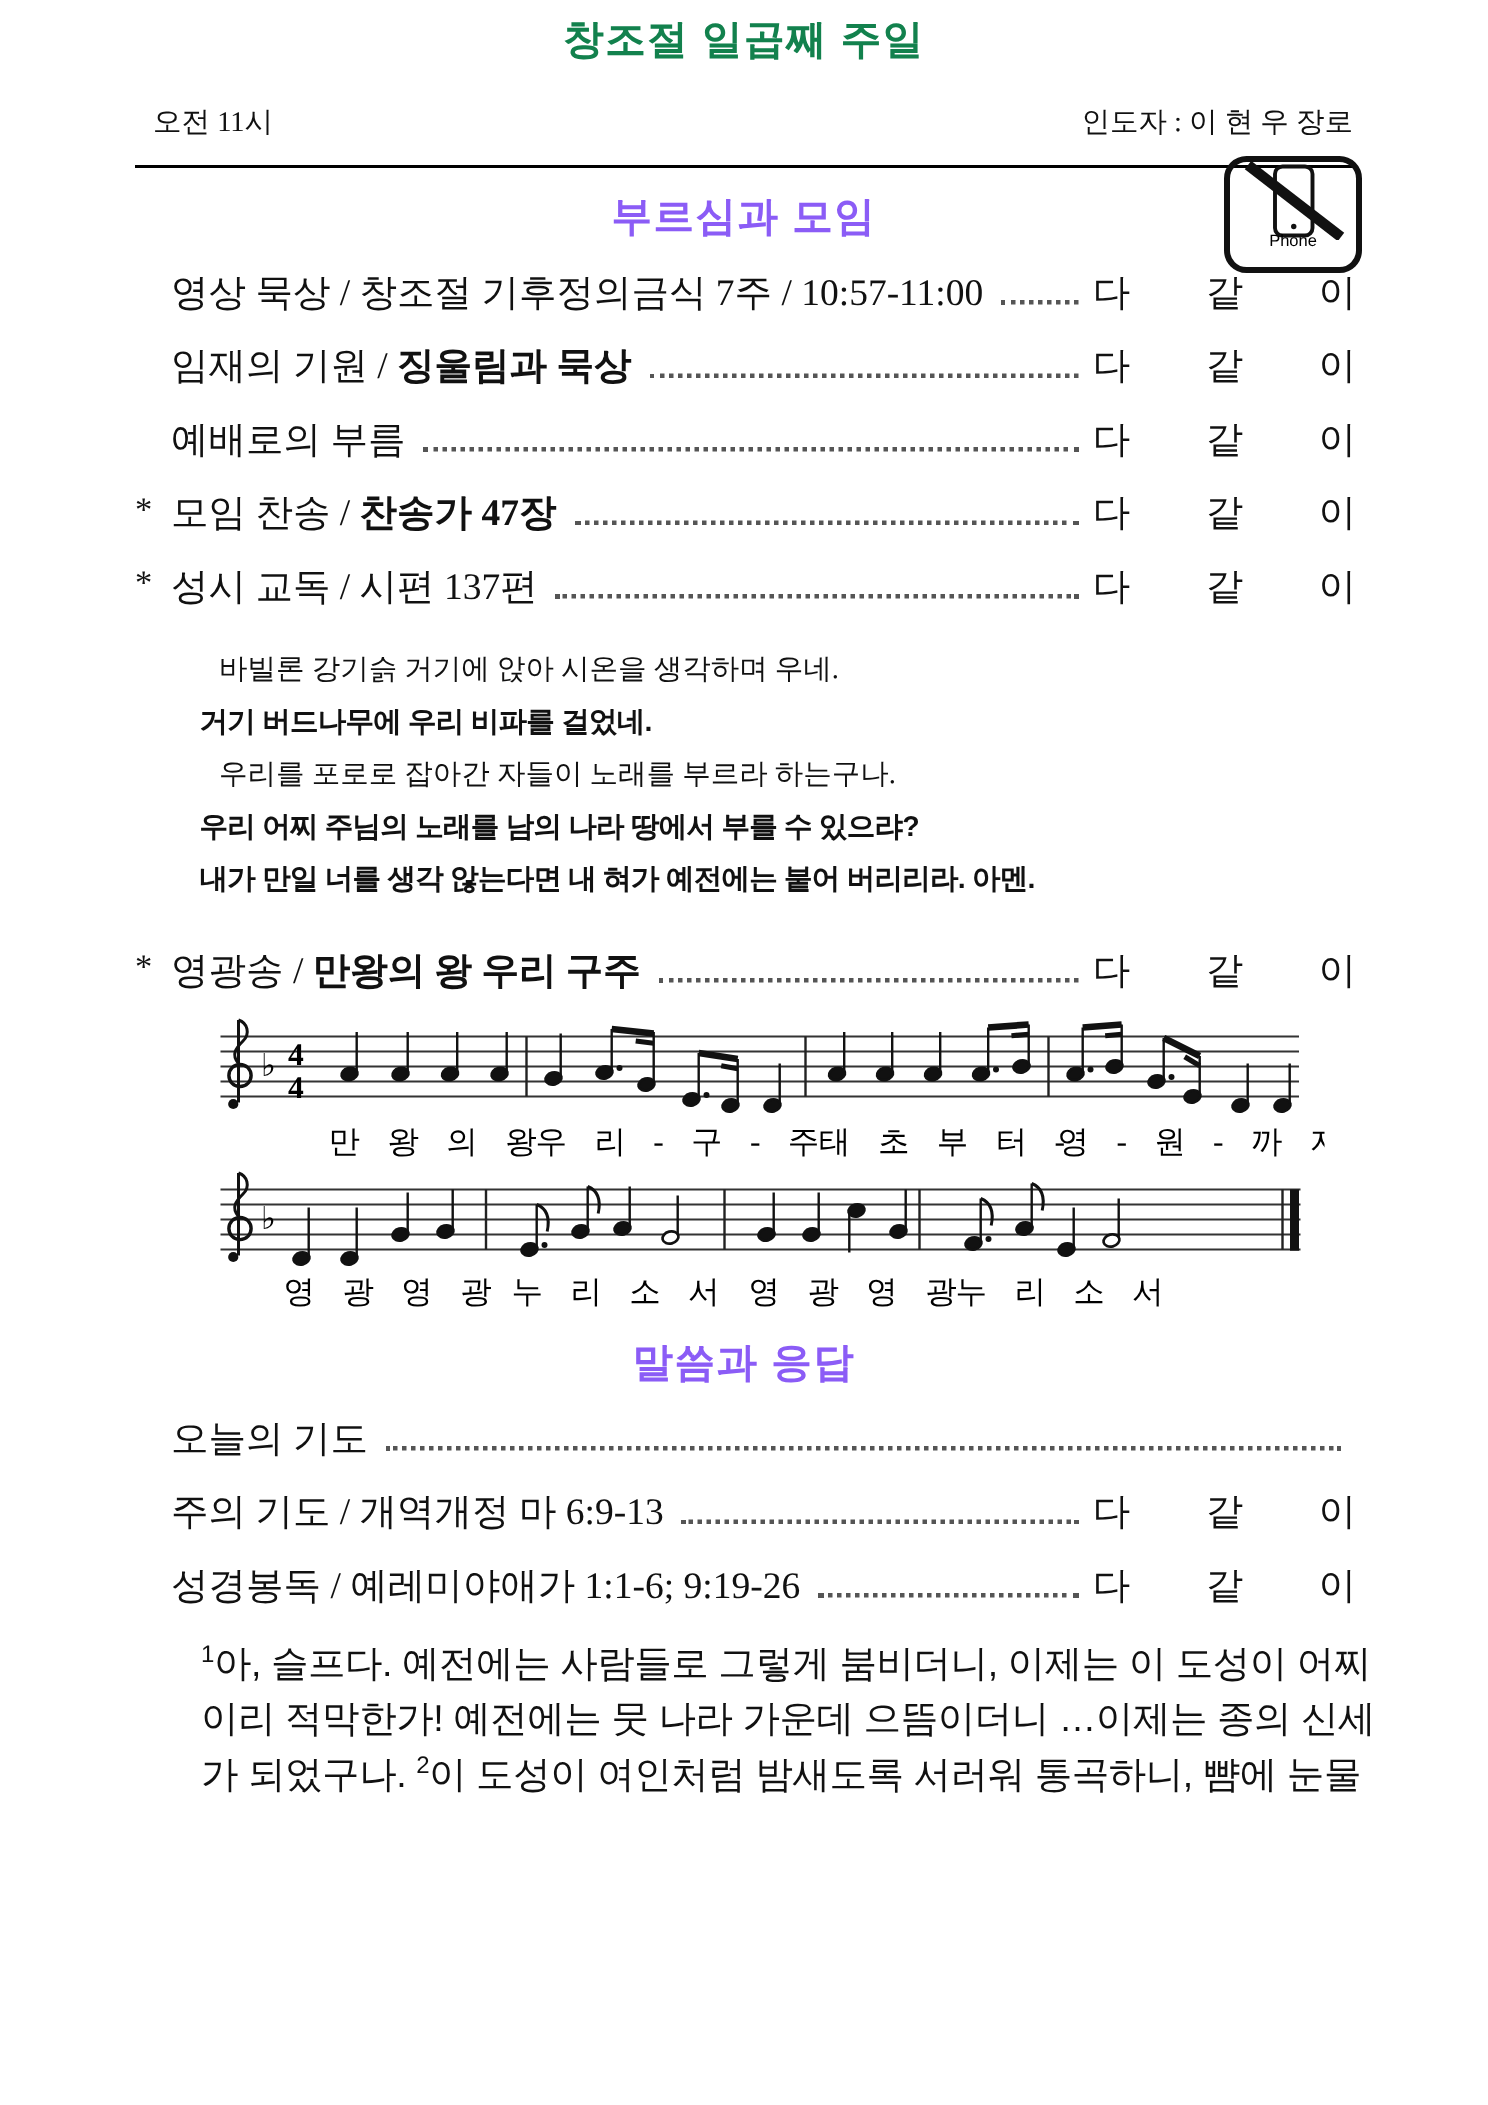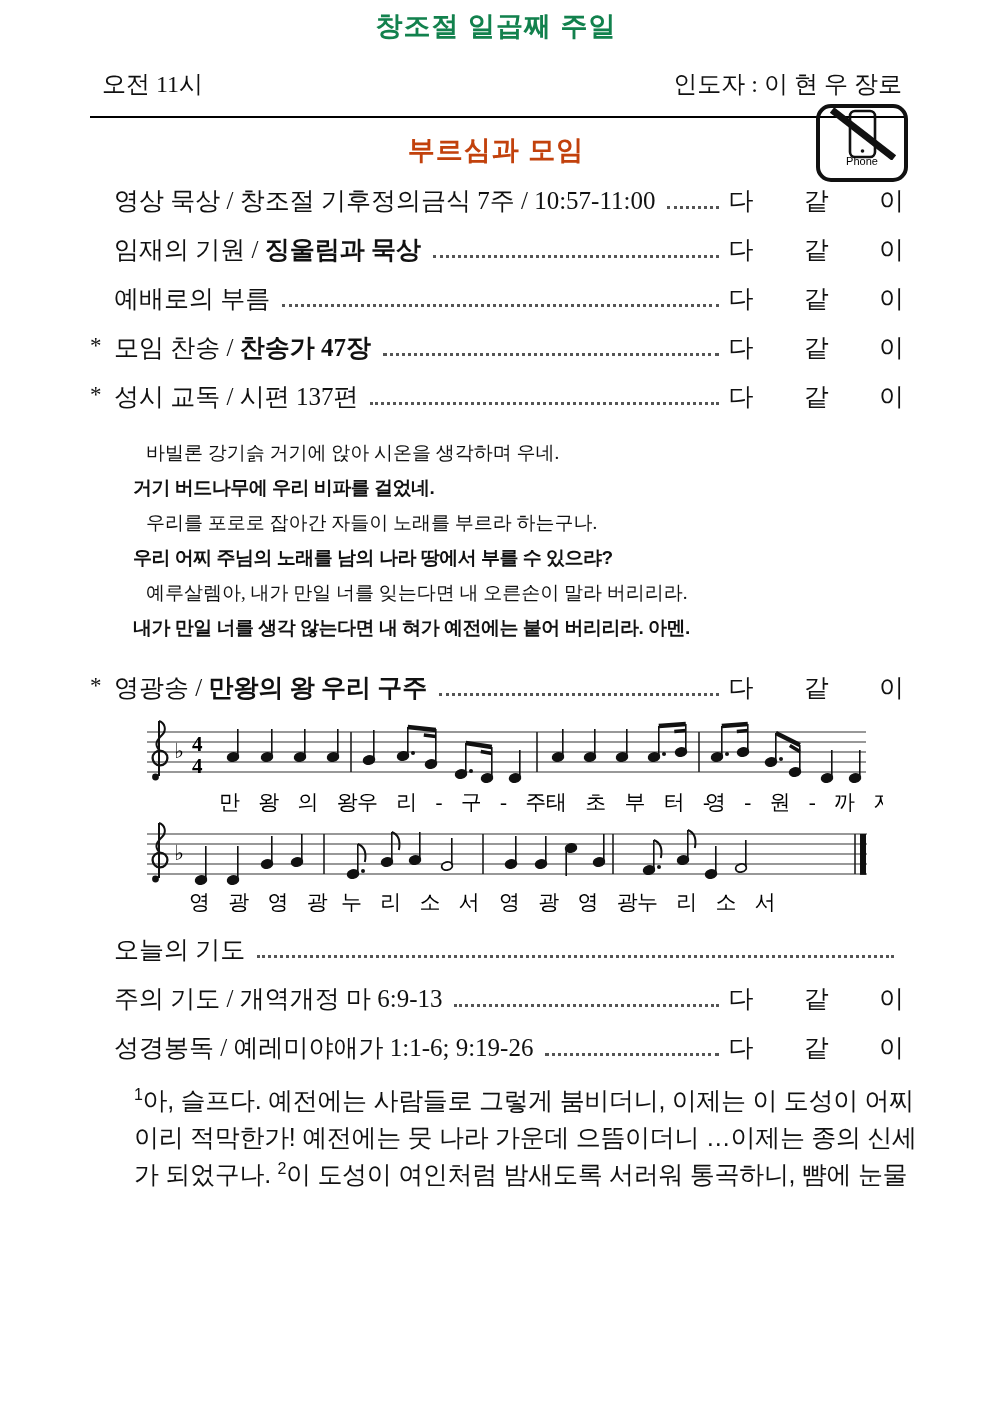--- a/index.html
+++ b/index.html
@@ -26,33 +26,33 @@
     text-align:center;
     font-family:"Liberation Sans","DejaVu Sans",sans-serif;
     font-weight:bold;
     font-size:27px;
     color:#12814d;
     letter-spacing:1px;
   }
   .time-row{
     display:flex;justify-content:space-between;align-items:baseline;
     margin:24px 2px 0 14px;
-    font-size:24px;
+    font-size:19px;
   }
   .rule{
     border:none;border-top:2px solid #000;
     margin:16px 0 0 2px;
   }
   .section-heading{
     margin-top:14px;
     text-align:center;
     font-family:"Liberation Sans","DejaVu Sans",sans-serif;
     font-weight:bold;
     font-size:27px;
-    color:#c2410c;
+    color:#8b5cf6;
     letter-spacing:1px;
   }
   .rows{margin-top:10px;padding-left:26px;}
   .row{
     position:relative;
     display:flex;align-items:baseline;
     font-size:25px;
     margin-top:16px;
     white-space:nowrap;
   }
@@ -161,21 +161,20 @@
       <span class="leader"></span>
       <span class="right">다 같 이</span>
     </div>
   </div>
 
   <div class="reading">
     <div class="r">바빌론 강기슭 거기에 앉아 시온을 생각하며 우네.</div>
     <div class="b">거기 버드나무에 우리 비파를 걸었네.</div>
     <div class="r">우리를 포로로 잡아간 자들이 노래를 부르라 하는구나.</div>
     <div class="b">우리 어찌 주님의 노래를 남의 나라 땅에서 부를 수 있으랴?</div>
-    <div class="r">예루살렘아, 내가 만일 너를 잊는다면 내 오른손이 말라 버리리라.</div>
     <div class="b">내가 만일 너를 생각 않는다면 내 혀가 예전에는 붙어 버리리라. 아멘.</div>
   </div>
 
   <div class="rows gloria-wrap">
     <div class="row">
       <span class="star">*</span>
       <span class="item-text"><span>영광송 / </span><b>만왕의 왕 우리 구주</b></span>
       <span class="leader"></span>
       <span class="right">다 같 이</span>
     </div>
@@ -332,20 +331,21 @@
       <text class="lyric" x="214" y="97">우 리 - 구 - 주</text>
       <text class="lyric" x="403" y="97">태 초 부 터 -</text>
       <text class="lyric" x="562" y="97">영 - 원 - 까 지</text>
       <text class="lyric" x="46" y="197">영 광 영 광</text>
       <text class="lyric" x="198" y="197">누 리 소 서</text>
       <text class="lyric" x="356" y="197">영 광 영 광</text>
       <text class="lyric" x="494" y="197">누 리 소 서</text>
     </svg>
   </div>
 
+  <div class="section-heading">말씀과 응답</div>
 
   <div class="rows">
     <div class="row">
       <span class="star"></span>
       <span class="item-text"><span>오늘의 기도</span><b></b></span>
       <span class="leader"></span>
     </div>
     <div class="row">
       <span class="star"></span>
       <span class="item-text"><span>주의 기도 / 개역개정 마 6:9-13</span><b></b></span>

